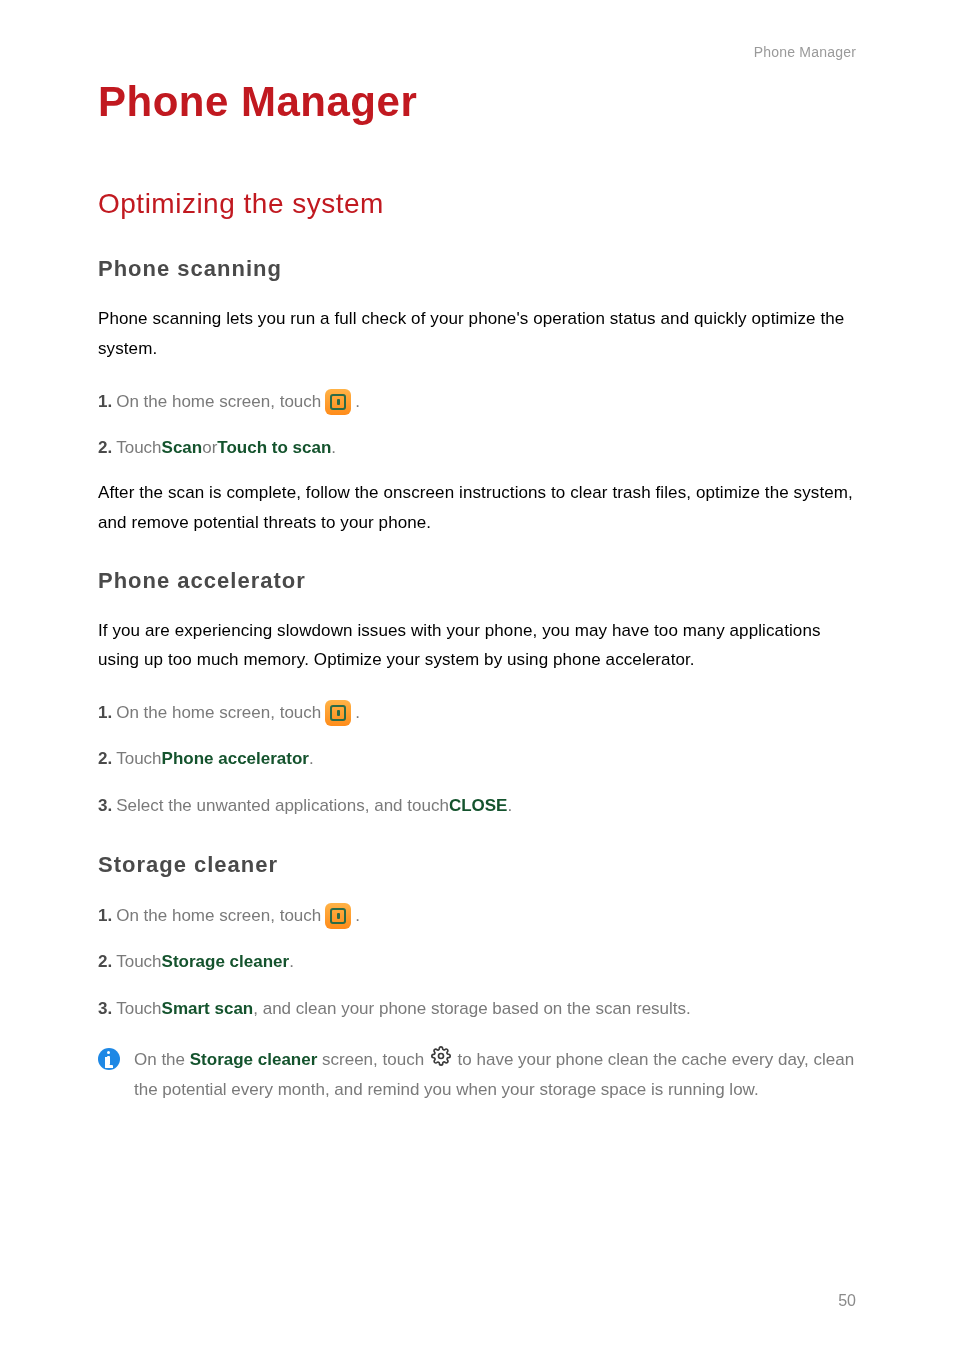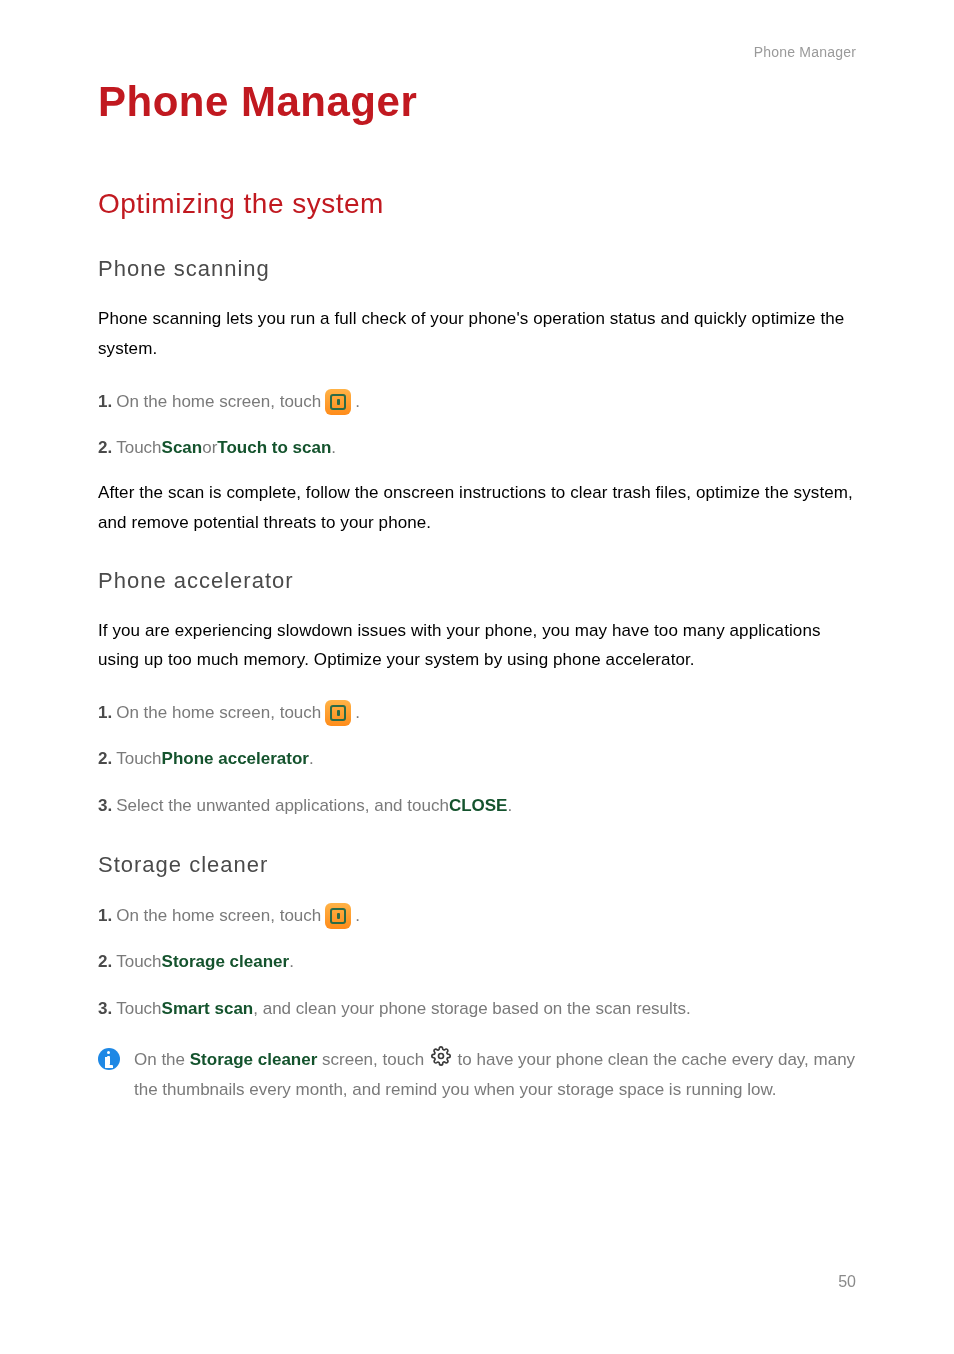--- a/index.html
+++ b/index.html
@@ -30,21 +30,21 @@
   }
   .section-title {
     font-size: 28px;
     font-weight: 400;
     color: #c11920;
     letter-spacing: 0.5px;
     margin-bottom: 36px;
   }
   .sub-title {
     font-size: 22px;
-    font-weight: 400;
+    font-weight: 700;
     color: #4a4a4a;
     letter-spacing: 1px;
     margin-bottom: 22px;
   }
   .para {
     font-size: 17px;
     color: #000000;
     line-height: 1.75;
     margin-bottom: 22px;
     letter-spacing: 0.1px;
@@ -144,21 +144,21 @@
     line-height: 1.75;
     flex: 1;
   }
   .gear-icon {
     display: inline-block;
     vertical-align: middle;
     margin: 0 2px;
   }
   .page-num {
     position: absolute;
-    bottom: 63px;
+    bottom: 44px;
     right: 98px;
     font-size: 16px;
     color: #8a8a8a;
   }
   .block { margin-bottom: 30px; }
 </style>
 </head>
 <body>
 
 <div class="page">
@@ -245,20 +245,20 @@
     <div class="info-row">
       <span class="info-icon">
         <span class="info-icon-inner"></span>
         <span class="info-icon-stem"></span>
         <span class="info-icon-foot"></span>
       </span>
       <div class="info-text">
         <span>On the </span><span class="bold">Storage cleaner</span><span> screen, touch </span><span class="gear-icon"><svg width="20" height="20" viewBox="0 0 24 24" fill="none" stroke="#3a3a3a" stroke-width="2">
               <circle cx="12" cy="12" r="3"></circle>
               <path d="M19.4 15a1.65 1.65 0 0 0 .33 1.82l.06.06a2 2 0 1 1-2.83 2.83l-.06-.06a1.65 1.65 0 0 0-1.82-.33 1.65 1.65 0 0 0-1 1.51V21a2 2 0 0 1-4 0v-.09a1.65 1.65 0 0 0-1-1.51 1.65 1.65 0 0 0-1.82.33l-.06.06a2 2 0 1 1-2.83-2.83l.06-.06a1.65 1.65 0 0 0 .33-1.82 1.65 1.65 0 0 0-1.51-1H3a2 2 0 0 1 0-4h.09a1.65 1.65 0 0 0 1.51-1 1.65 1.65 0 0 0-.33-1.82l-.06-.06a2 2 0 1 1 2.83-2.83l.06.06a1.65 1.65 0 0 0 1.82.33h0a1.65 1.65 0 0 0 1-1.51V3a2 2 0 0 1 4 0v.09a1.65 1.65 0 0 0 1 1.51h0a1.65 1.65 0 0 0 1.82-.33l.06-.06a2 2 0 1 1 2.83 2.83l-.06.06a1.65 1.65 0 0 0-.33 1.82v0a1.65 1.65 0 0 0 1.51 1H21a2 2 0 0 1 0 4h-.09a1.65 1.65 0 0 0-1.51 1z"></path>
-            </svg></span><span> to have your phone clean the cache every day, many the thumbnails every month, and remind you when your storage space is running low.</span>
+            </svg></span><span> to have your phone clean the cache every day, clean the potential every month, and remind you when your storage space is running low.</span>
       </div>
     </div>
   </div>
 
 </div>
 
 <div class="page-num">50</div>
 
 </body></html>

